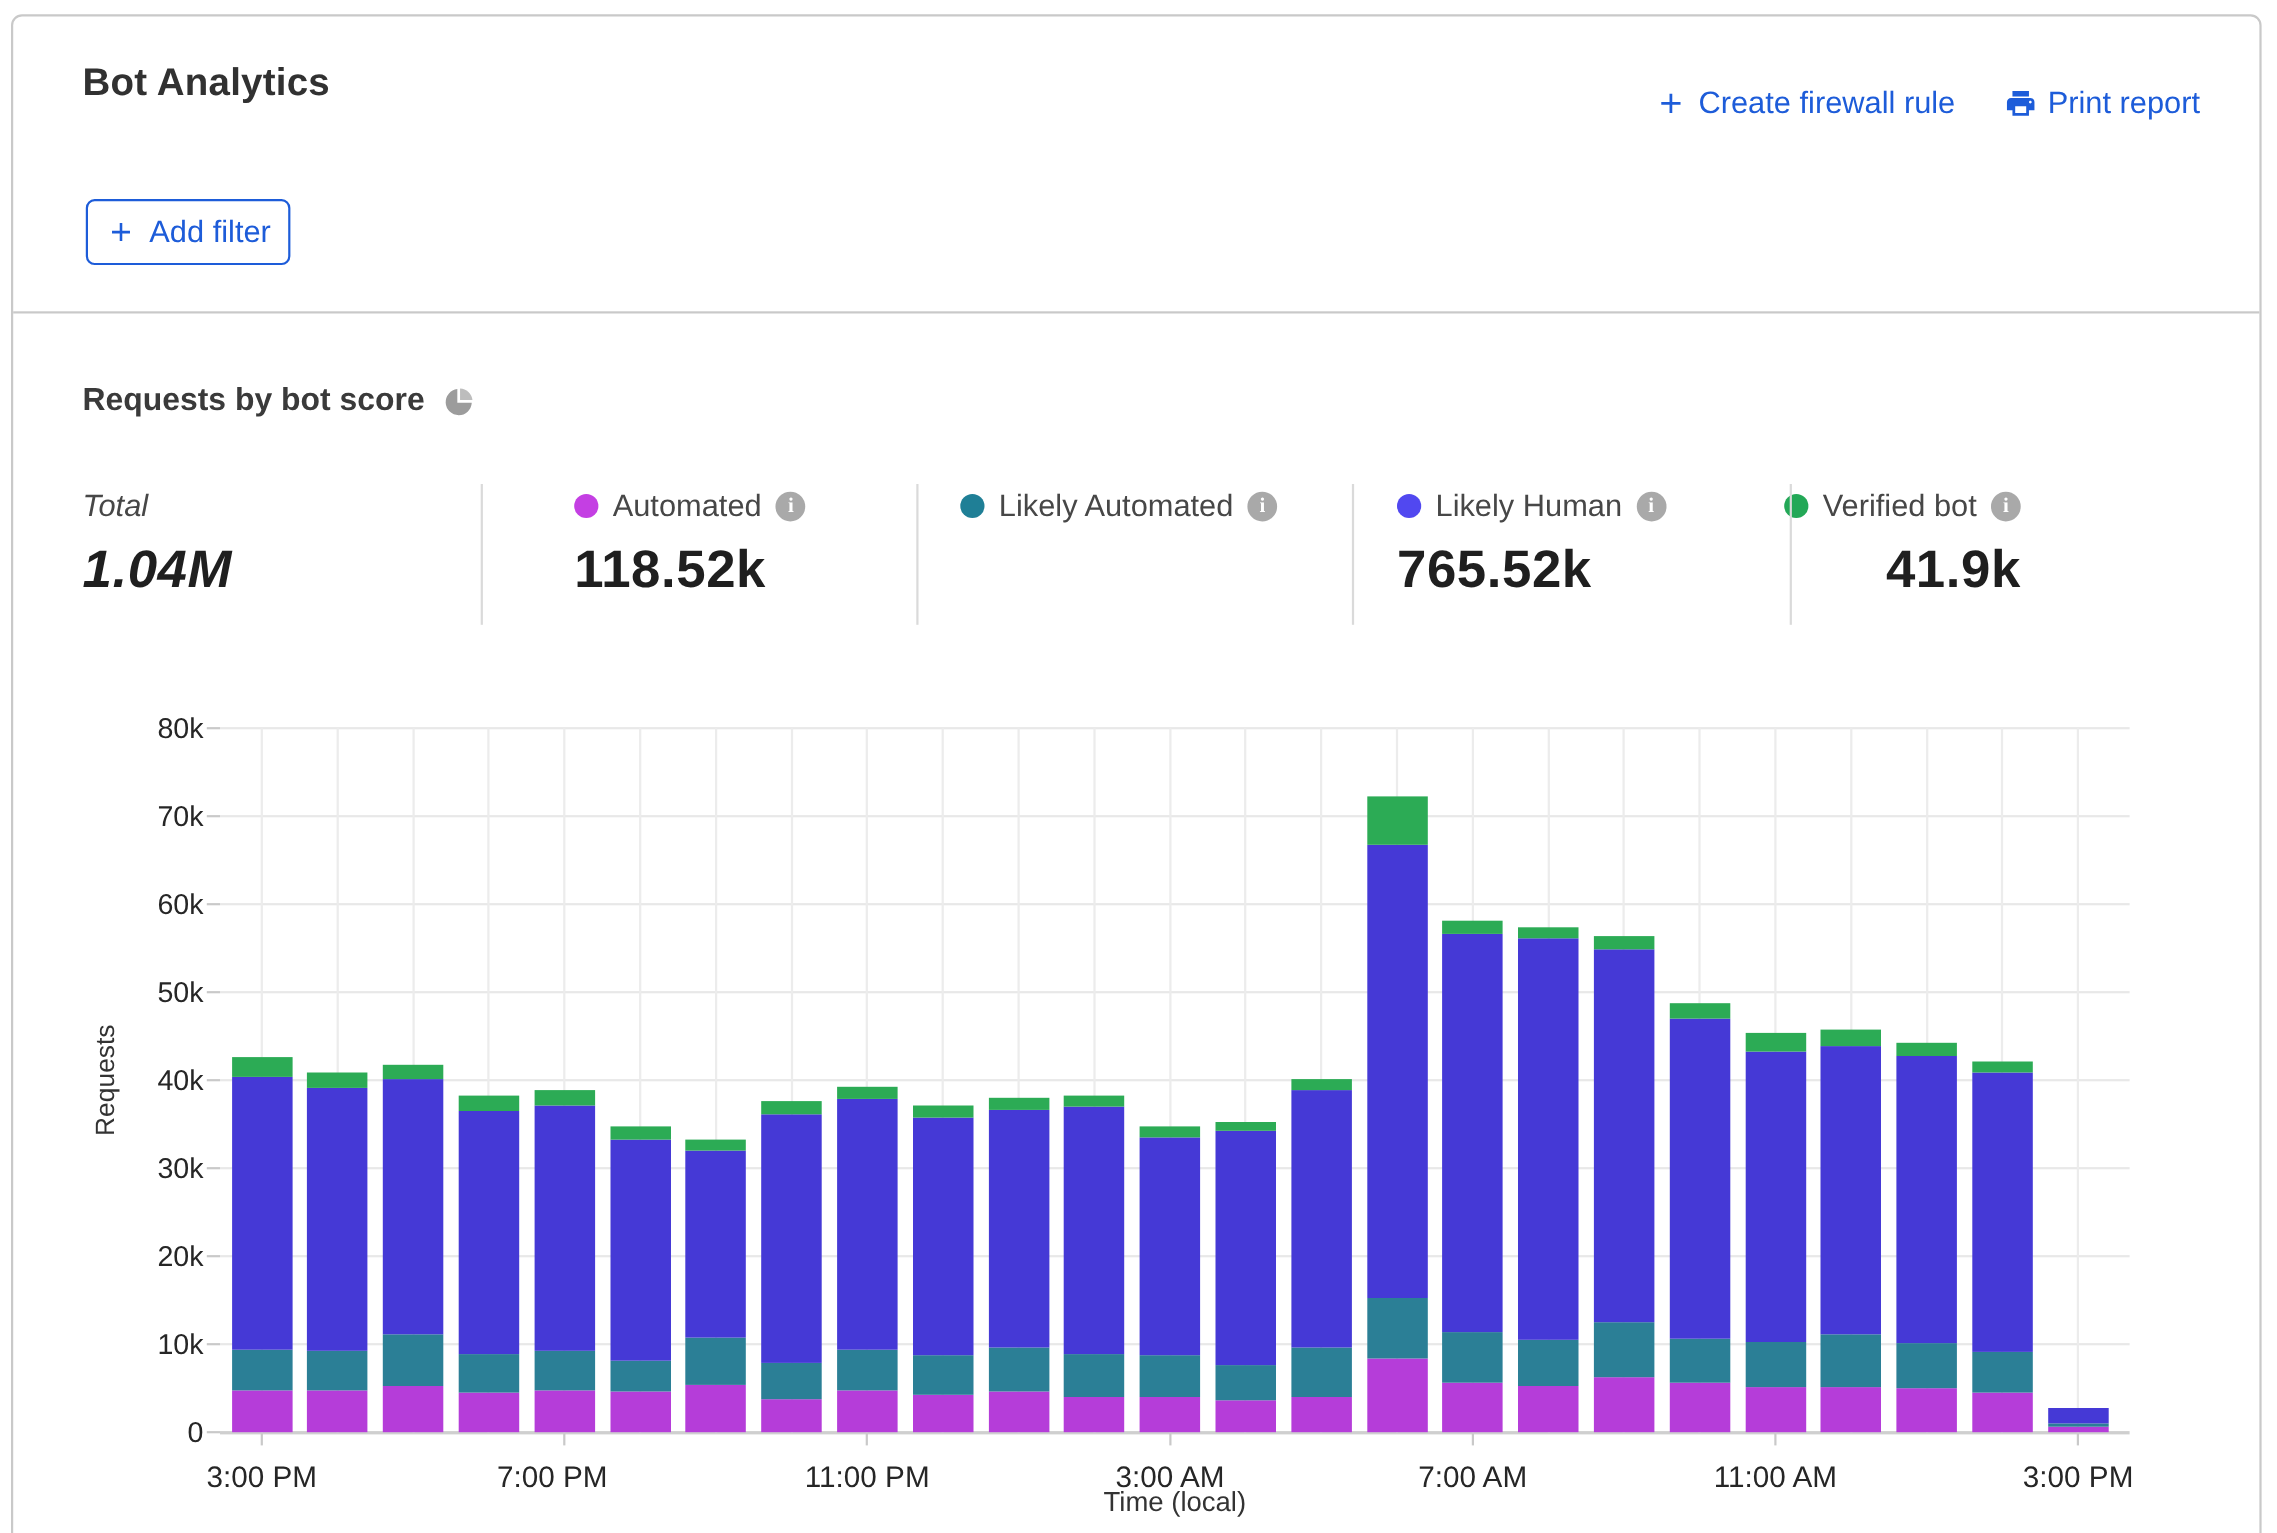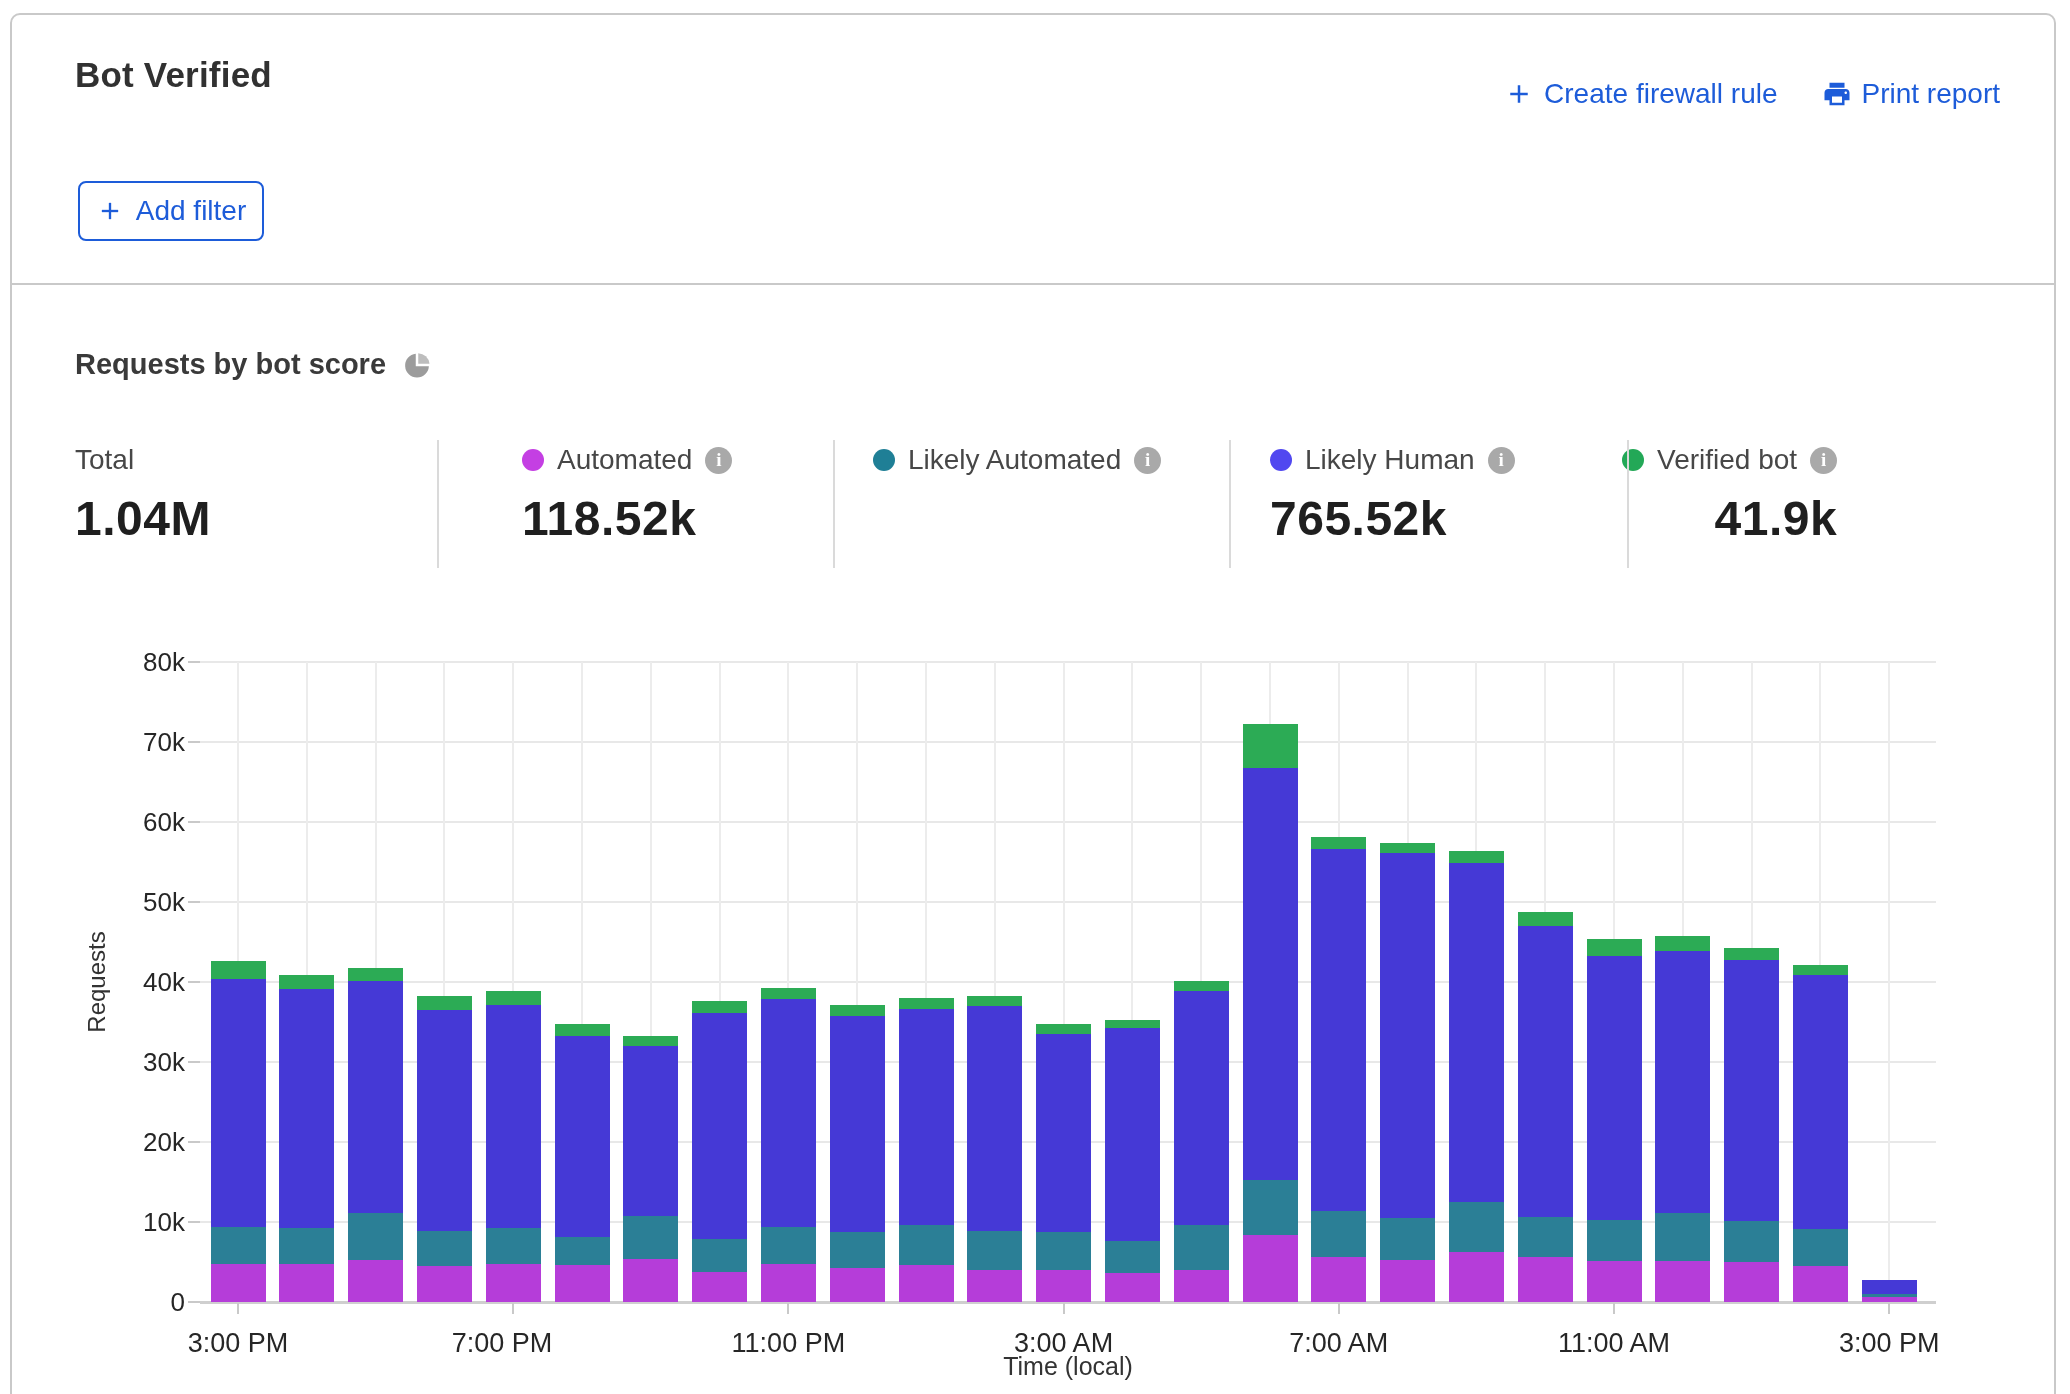--- a/index.html
+++ b/index.html
@@ -49,21 +49,21 @@
   .xtick{position:absolute;top:641px;width:2px;height:11px;background:#c9c9c9;}
   .xlab{position:absolute;top:666px;width:220px;margin-left:-110px;text-align:center;font-size:27px;color:#262626;}
   .yaxis-title{position:absolute;left:97px;top:982px;transform:translate(-50%,-50%) rotate(-90deg);font-size:24px;color:#333;}
   .xaxis-title{position:absolute;left:1068px;top:1352px;transform:translateX(-50%);font-size:25px;color:#333;}
 </style>
 </head>
 <body>
 
 <div id="stage">
   <div class="card"></div>
-  <div class="page-title">Bot Verified</div>
+  <div class="page-title">Bot Analytics</div>
 
   <div id="header-actions">
       <div class="action-link">
         <svg viewBox="0 0 24 24" fill="currentColor">
           <path d="M11 5h2v14h-2z"></path>
           <path d="M5 11h14v2H5z"></path>
         </svg>
         <span>Create firewall rule</span>
       </div>
       <div class="action-link">
@@ -87,21 +87,21 @@
 
   <div class="section-title">
     <span>Requests by bot score</span>
     <svg viewBox="0 0 24 24">
       <path d="M11 3 A9.5 9.5 0 1 0 21.5 13 L11 13 Z" fill="#9c9c9c"></path>
       <path d="M13 2.5 A9.5 9.5 0 0 1 22 11 L13 11 Z" fill="#bdbdbd"></path>
     </svg>
   </div>
 
   <div id="stats-row">
-      <div class="stat" style="left: 75px;">
+      <div class="stat" style="left: 75px; font-style: italic;">
         <div class="lbl">
           <span>Total</span>
         </div>
         <div class="val">1.04M</div>
       </div>
       <div class="stat" style="left: 486px; margin-left: 36px;">
         <div class="lbl">
           <span class="dot" style="background:#c43fe3"></span>
           <span>Automated</span>
           <span class="info">i</span>

